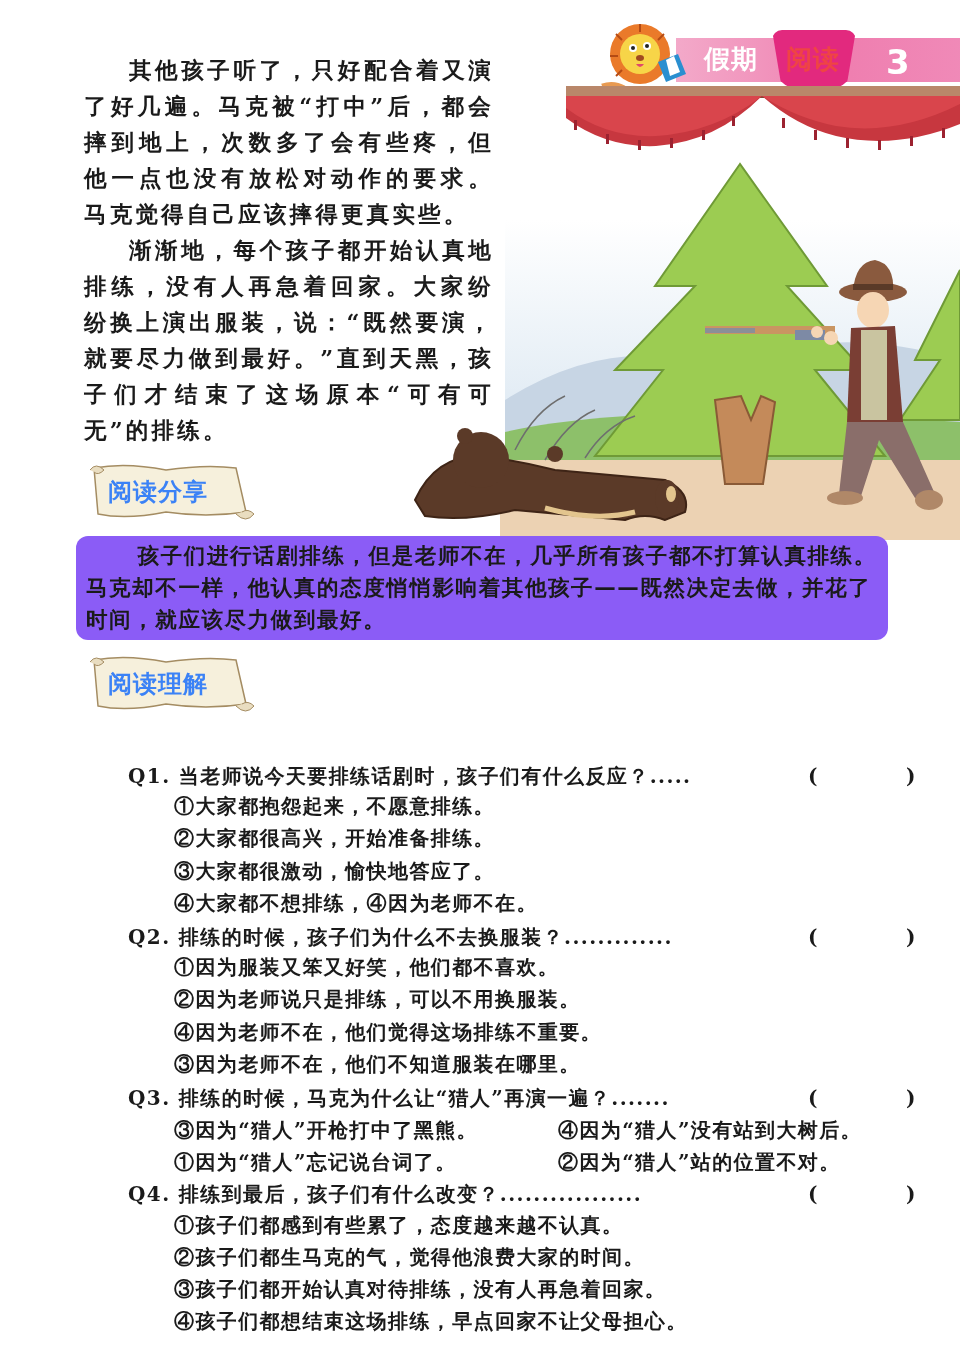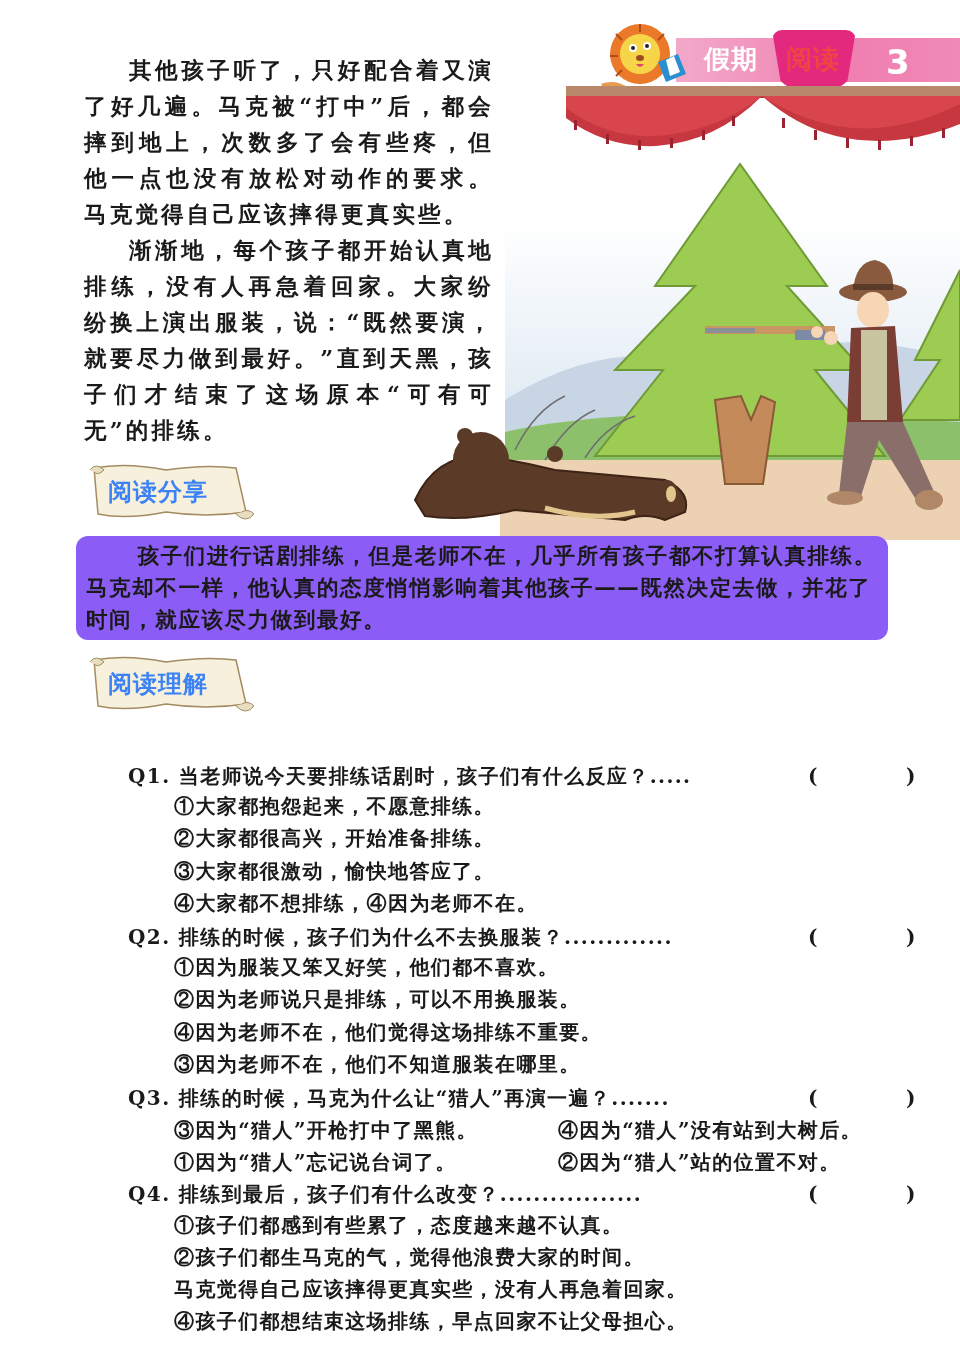--- a/index.html
+++ b/index.html
@@ -243,15 +243,15 @@
     <span class="right">②因为“猎人”站的位置不对。</span>
   </div>
 
   <div class="q-row">
     <span class="q-stem">Q4. 排练到最后，孩子们有什么改变？.................</span>
     <span class="q-paren-open">(</span>
     <span class="q-paren-close">)</span>
   </div>
   <div class="q-row opt">①孩子们都感到有些累了，态度越来越不认真。</div>
   <div class="q-row opt">②孩子们都生马克的气，觉得他浪费大家的时间。</div>
-  <div class="q-row opt">马克觉得自己应该摔得更真实些，没有人再急着回家。</div>
+  <div class="q-row opt">③孩子们都开始认真对待排练，没有人再急着回家。</div>
   <div class="q-row opt">④孩子们都想结束这场排练，早点回家不让父母担心。</div>
 </div>
 
 </body></html>

